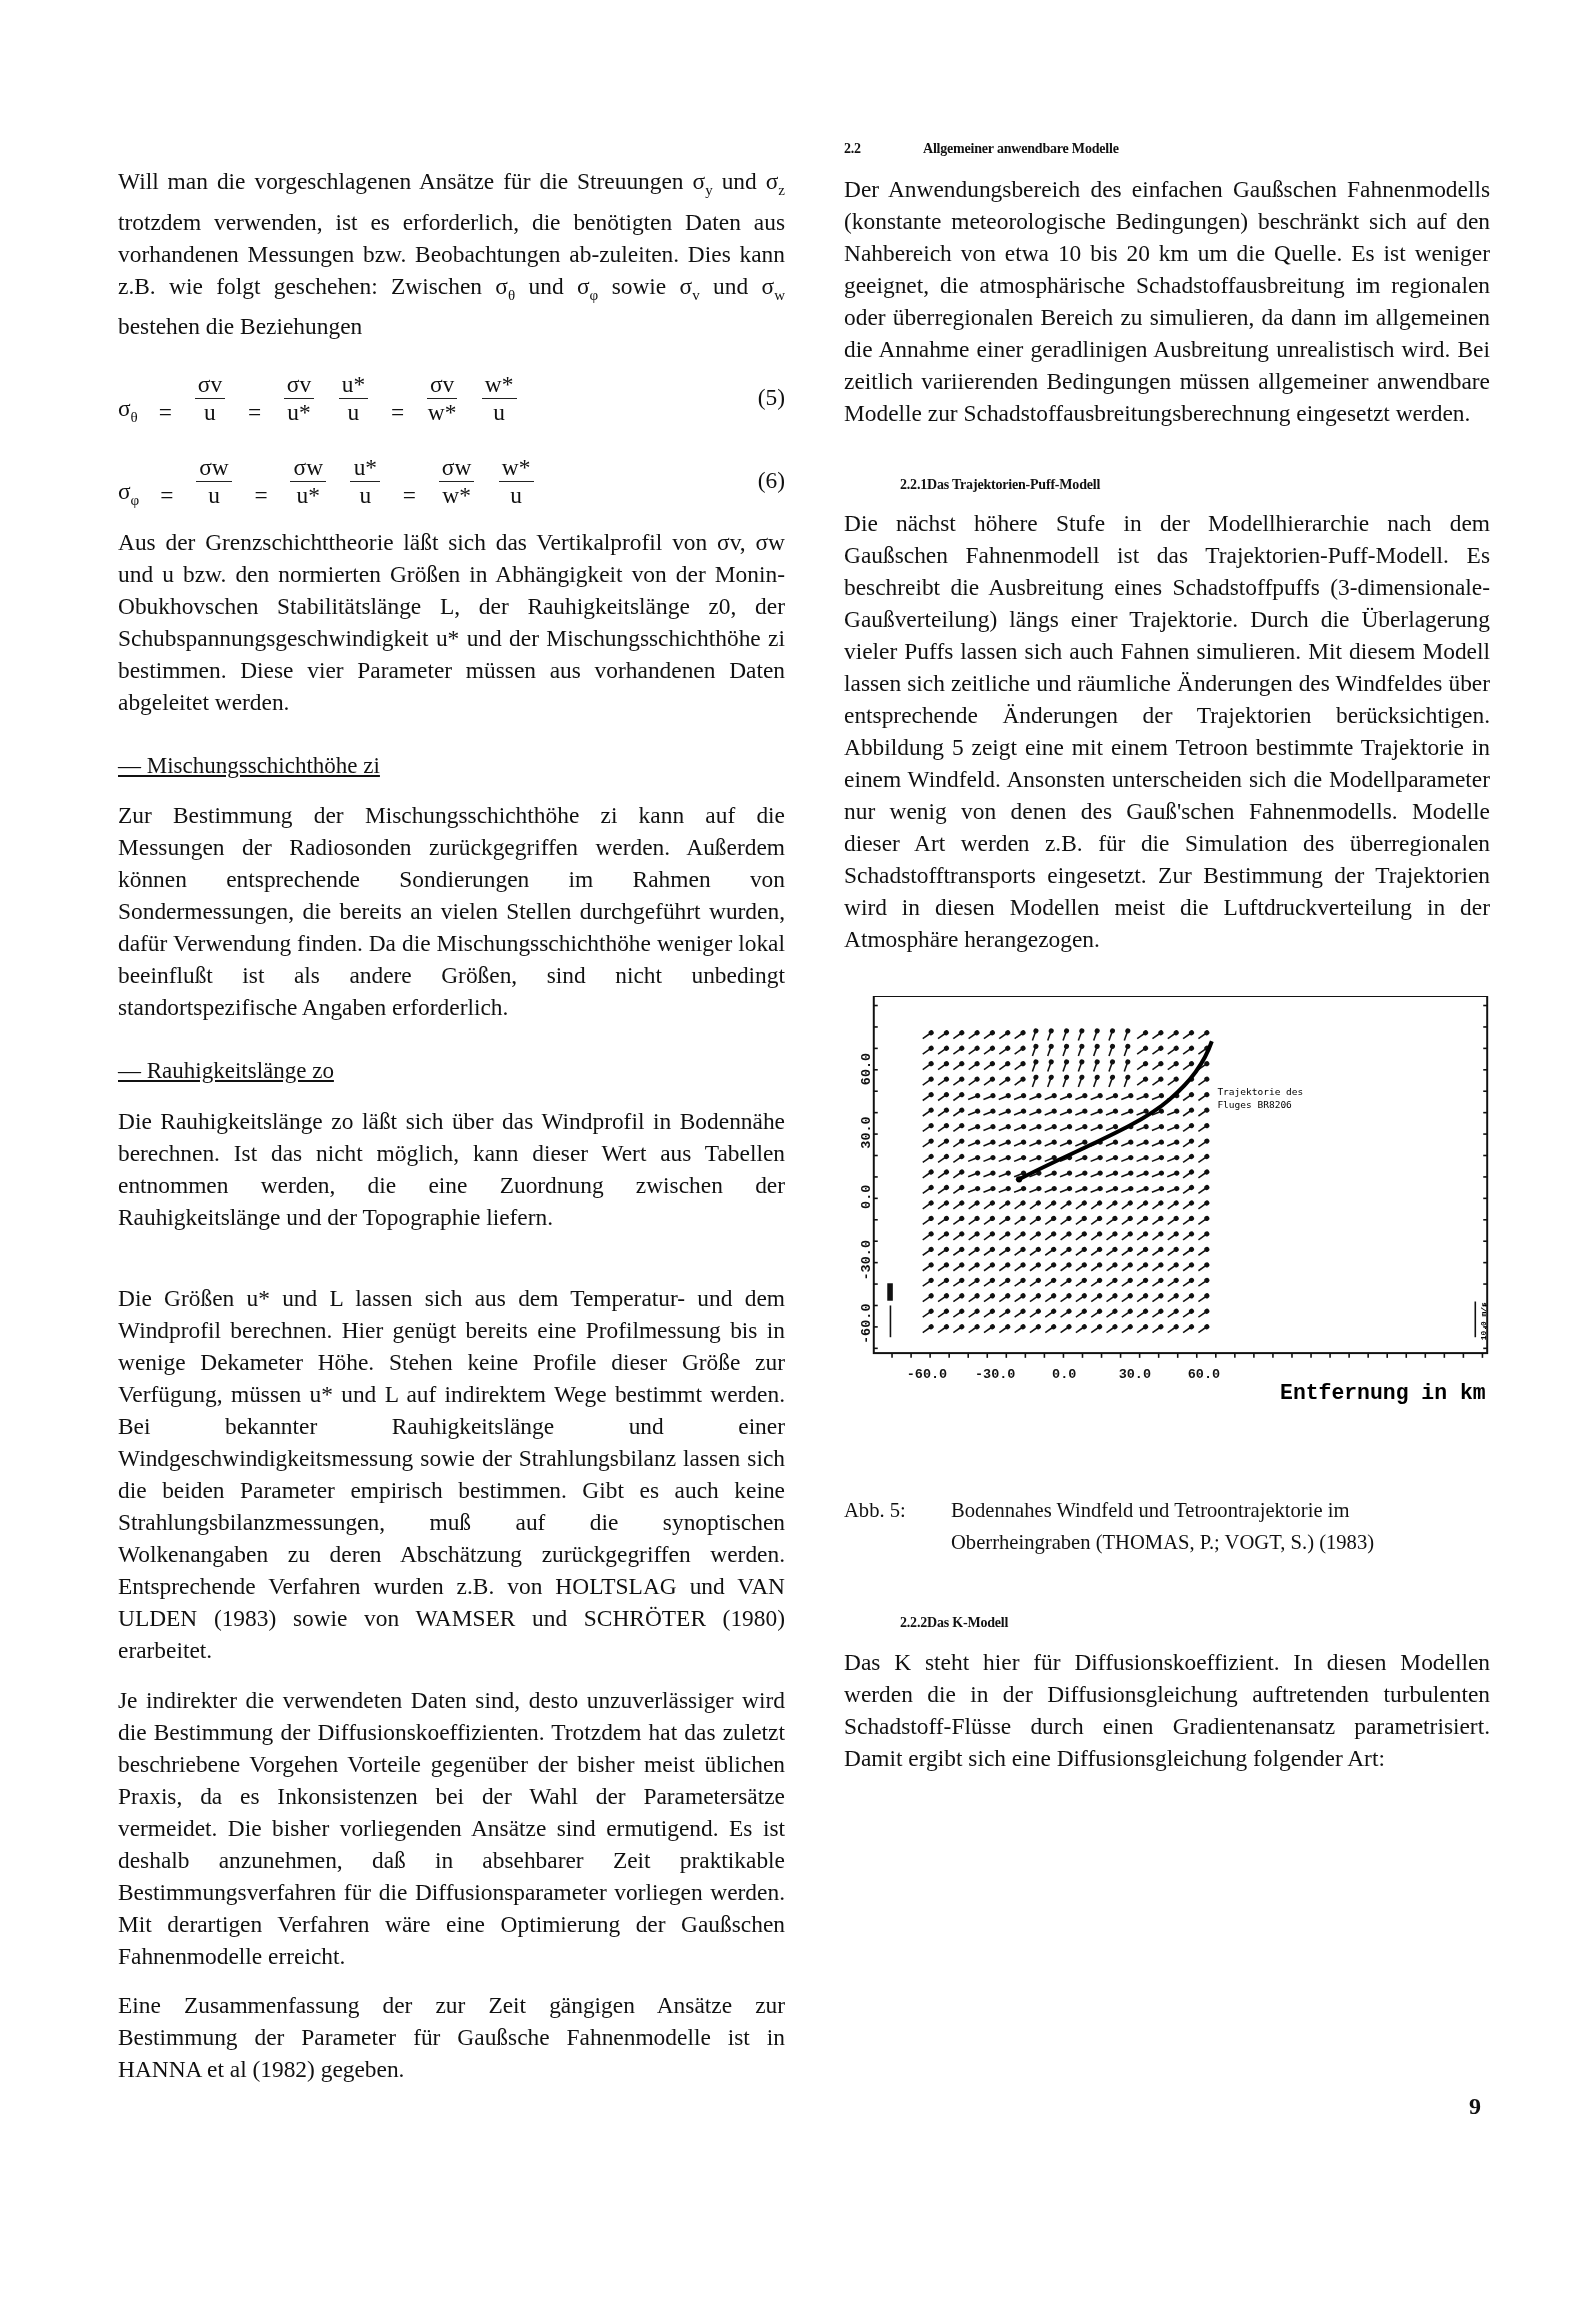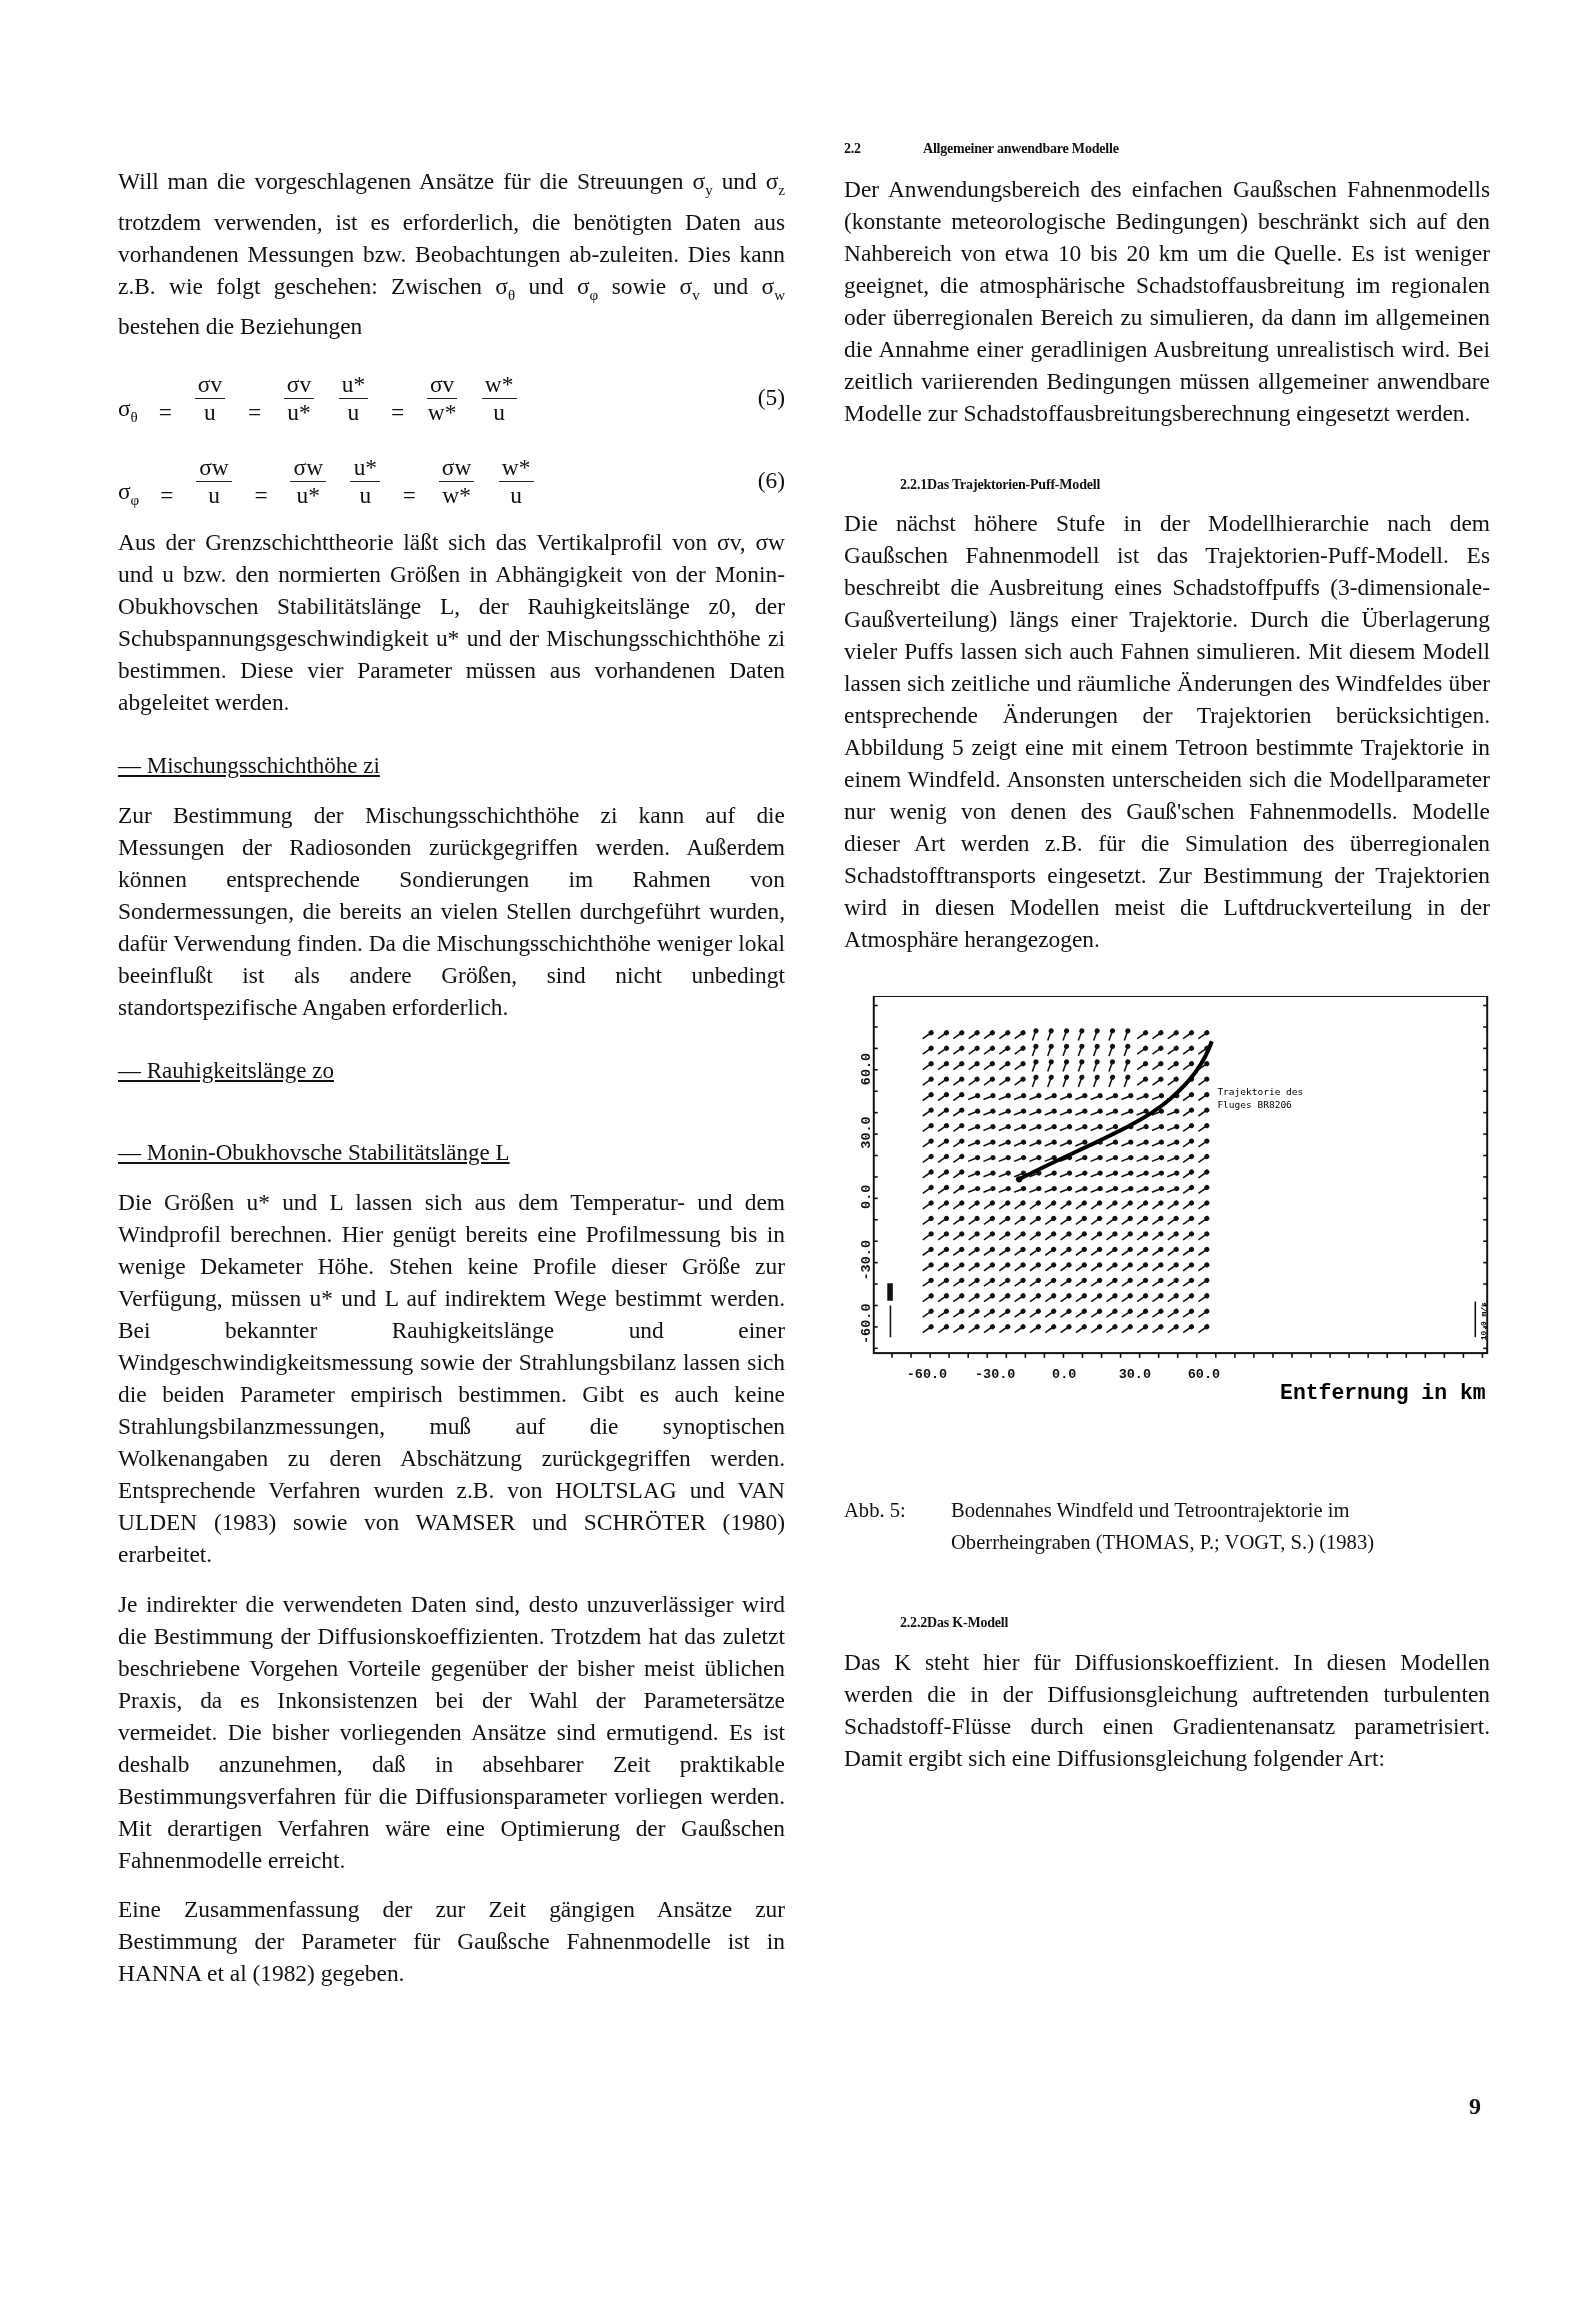--- a/index.html
+++ b/index.html
@@ -97,22 +97,22 @@
   </div>
 
   <p>Aus der Grenzschichttheorie läßt sich das Vertikalprofil von σv, σw und u bzw. den normierten Größen in Abhängigkeit von der Monin-Obukhovschen Stabilitätslänge L, der Rauhigkeitslänge z0, der Schubspannungsgeschwindigkeit u* und der Mischungsschichthöhe zi bestimmen. Diese vier Parameter müssen aus vorhandenen Daten abgeleitet werden.</p>
   <div class="gap-lg"></div>
   <p class="item">— Mischungsschichthöhe zi</p>
   <div class="gap"></div>
   <p>Zur Bestimmung der Mischungsschichthöhe zi kann auf die Messungen der Radiosonden zurückgegriffen werden. Außerdem können entsprechende Sondierungen im Rahmen von Sondermessungen, die bereits an vielen Stellen durchgeführt wurden, dafür Verwendung finden. Da die Mischungsschichthöhe weniger lokal beeinflußt ist als andere Größen, sind nicht unbedingt standortspezifische Angaben erforderlich.</p>
   <div class="gap-lg"></div>
   <p class="item">— Rauhigkeitslänge zo</p>
   <div class="gap"></div>
+  <p>Die Rauhigkeitslänge zo läßt sich über das Windprofil in Bodennähe berechnen. Ist das nicht möglich, kann dieser Wert aus Tabellen entnommen werden, die eine Zuordnung zwischen der Rauhigkeitslänge und der Topographie liefern.</p>
   <div class="gap-lg"></div>
-  <p class="item">— Monin-Obukhovsche Stabilitätslänge L</p>
   <div class="gap"></div>
   <p>Die Größen u* und L lassen sich aus dem Temperatur- und dem Windprofil berechnen. Hier genügt bereits eine Profilmessung bis in wenige Dekameter Höhe. Stehen keine Profile dieser Größe zur Verfügung, müssen u* und L auf indirektem Wege bestimmt werden. Bei bekannter Rauhigkeitslänge und einer Windgeschwindigkeitsmessung sowie der Strahlungsbilanz lassen sich die beiden Parameter empirisch bestimmen. Gibt es auch keine Strahlungsbilanzmessungen, muß auf die synoptischen Wolkenangaben zu deren Abschätzung zurückgegriffen werden. Entsprechende Verfahren wurden z.B. von HOLTSLAG und VAN ULDEN (1983) sowie von WAMSER und SCHRÖTER (1980) erarbeitet.</p>
   <div class="gap"></div>
   <p>Je indirekter die verwendeten Daten sind, desto unzuverlässiger wird die Bestimmung der Diffusionskoeffizienten. Trotzdem hat das zuletzt beschriebene Vorgehen Vorteile gegenüber der bisher meist üblichen Praxis, da es Inkonsistenzen bei der Wahl der Parametersätze vermeidet. Die bisher vorliegenden Ansätze sind ermutigend. Es ist deshalb anzunehmen, daß in absehbarer Zeit praktikable Bestimmungsverfahren für die Diffusionsparameter vorliegen werden. Mit derartigen Verfahren wäre eine Optimierung der Gaußschen Fahnenmodelle erreicht.</p>
   <div class="gap"></div>
   <p>Eine Zusammenfassung der zur Zeit gängigen Ansätze zur Bestimmung der Parameter für Gaußsche Fahnenmodelle ist in HANNA et al (1982) gegeben.</p>
 </div>
 
 <div class="col col-right">
   <h2><span class="num">2.2</span><span>Allgemeiner anwendbare Modelle</span></h2>

